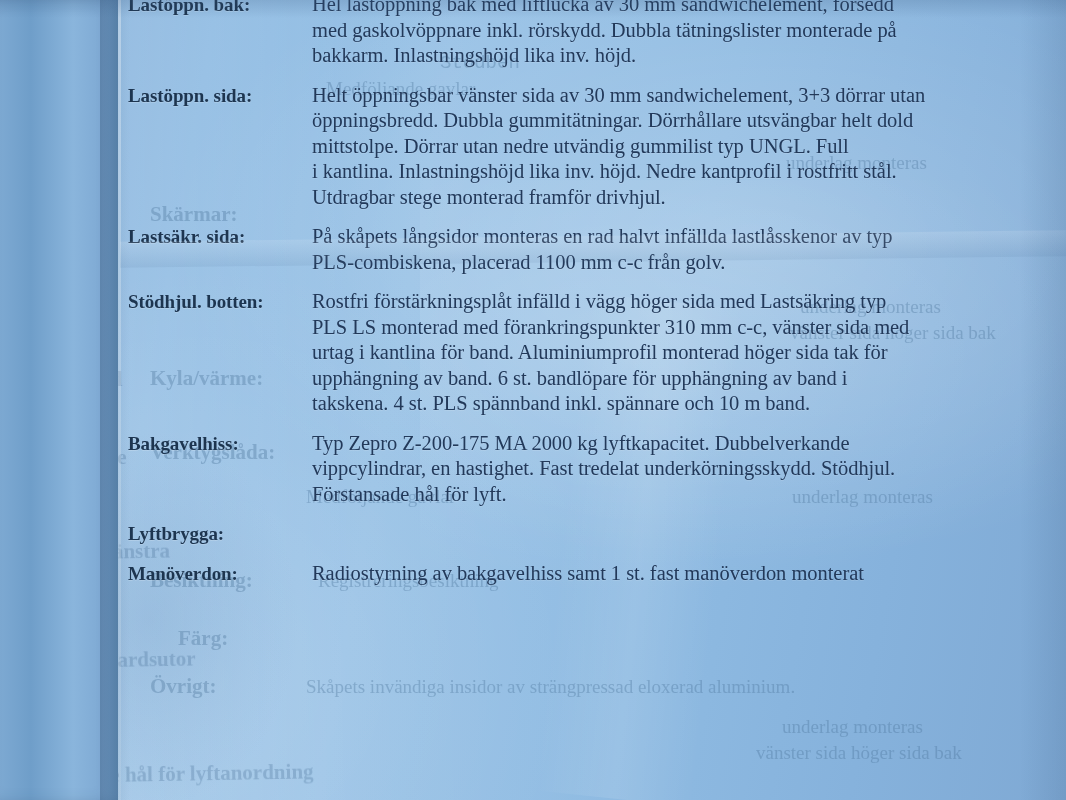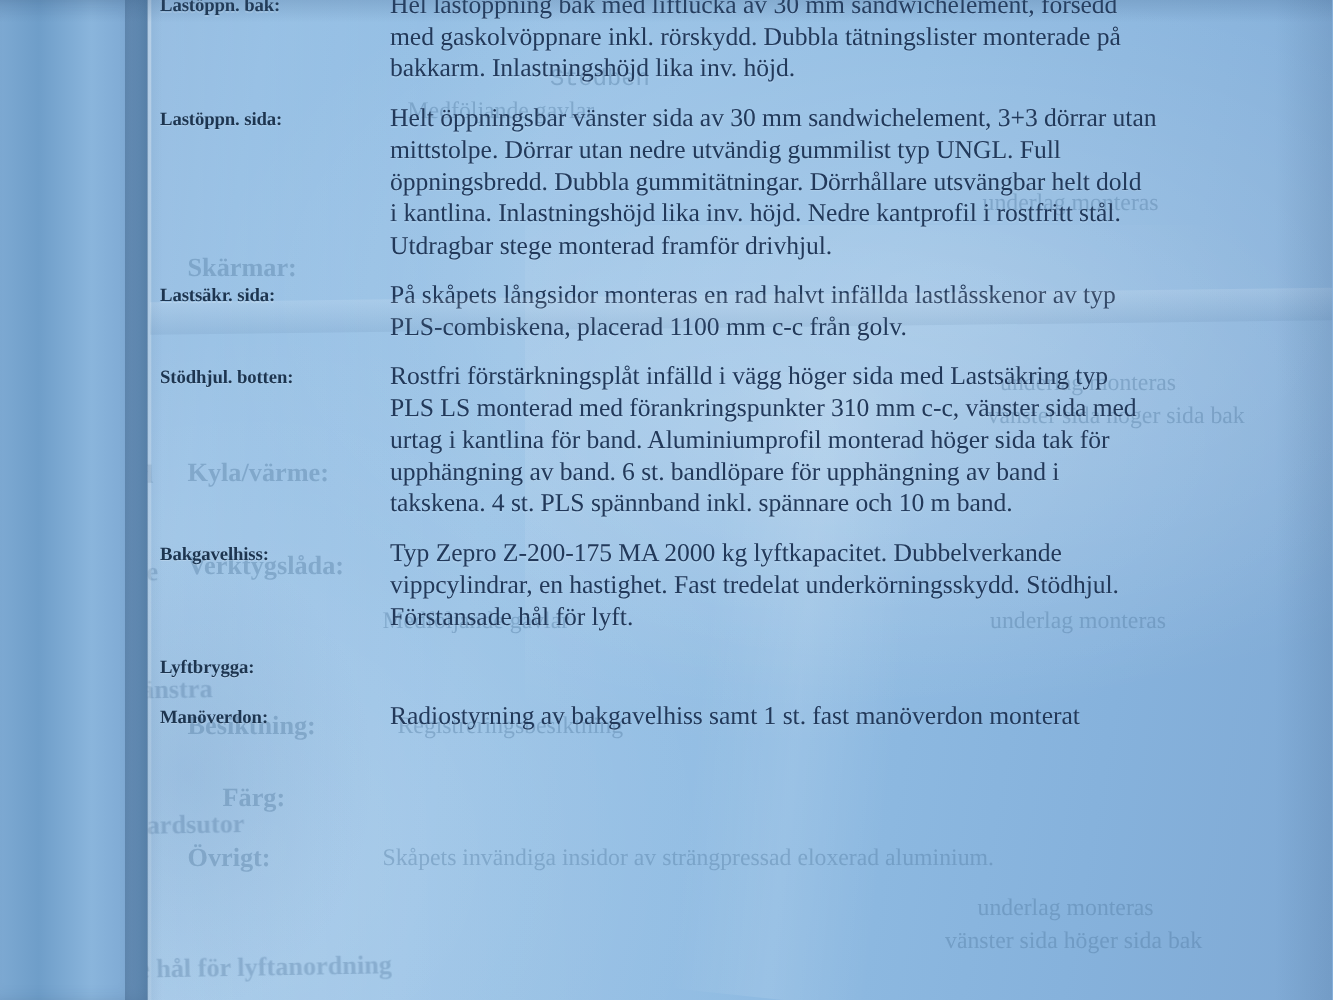--- a/index.html
+++ b/index.html
@@ -100,21 +100,21 @@
     width: 920px;
   }
   .row {
     display: flex;
     align-items: flex-start;
     margin-bottom: 14px;
   }
   .label {
     flex: 0 0 178px;
     font-weight: bold;
-    font-size: 15px;
+    font-size: 19px;
     line-height: 26px;
     color: #1d3550;
     letter-spacing: -0.1px;
     padding-right: 6px;
     text-shadow: 0 1px 0 rgba(255,255,255,0.18);
   }
   .value {
     flex: 1 1 auto;
     font-size: 20.5px;
     line-height: 25.5px;
@@ -207,22 +207,22 @@
         <span class="ln">Hel lastöppning bak med liftlucka av 30 mm sandwichelement, försedd</span>
         <span class="ln">med gaskolvöppnare inkl. rörskydd. Dubbla tätningslister monterade på</span>
         <span class="ln">bakkarm. Inlastningshöjd lika inv. höjd.</span>
       </div>
     </div>
 
     <div class="row">
       <div class="label">Lastöppn. sida:</div>
       <div class="value">
         <span class="ln">Helt öppningsbar vänster sida av 30 mm sandwichelement, 3+3 dörrar utan</span>
+        <span class="ln">öppningsbredd. Dubbla gummitätningar.  Dörrhållare utsvängbar helt dold</span>
         <span class="ln">mittstolpe. Dörrar utan nedre utvändig gummilist typ UNGL. Full</span>
-        <span class="ln">öppningsbredd. Dubbla gummitätningar.  Dörrhållare utsvängbar helt dold</span>
         <span class="ln">i kantlina. Inlastningshöjd lika inv. höjd. Nedre kantprofil i rostfritt stål.</span>
         <span class="ln">Utdragbar stege monterad framför drivhjul.</span>
       </div>
     </div>
 
     <div class="row">
       <div class="label">Lastsäkr. sida:</div>
       <div class="value">
         <span class="ln">På skåpets långsidor monteras en rad halvt infällda lastlåsskenor av typ</span>
         <span class="ln">PLS-combiskena, placerad 1100 mm c-c från golv.</span>

